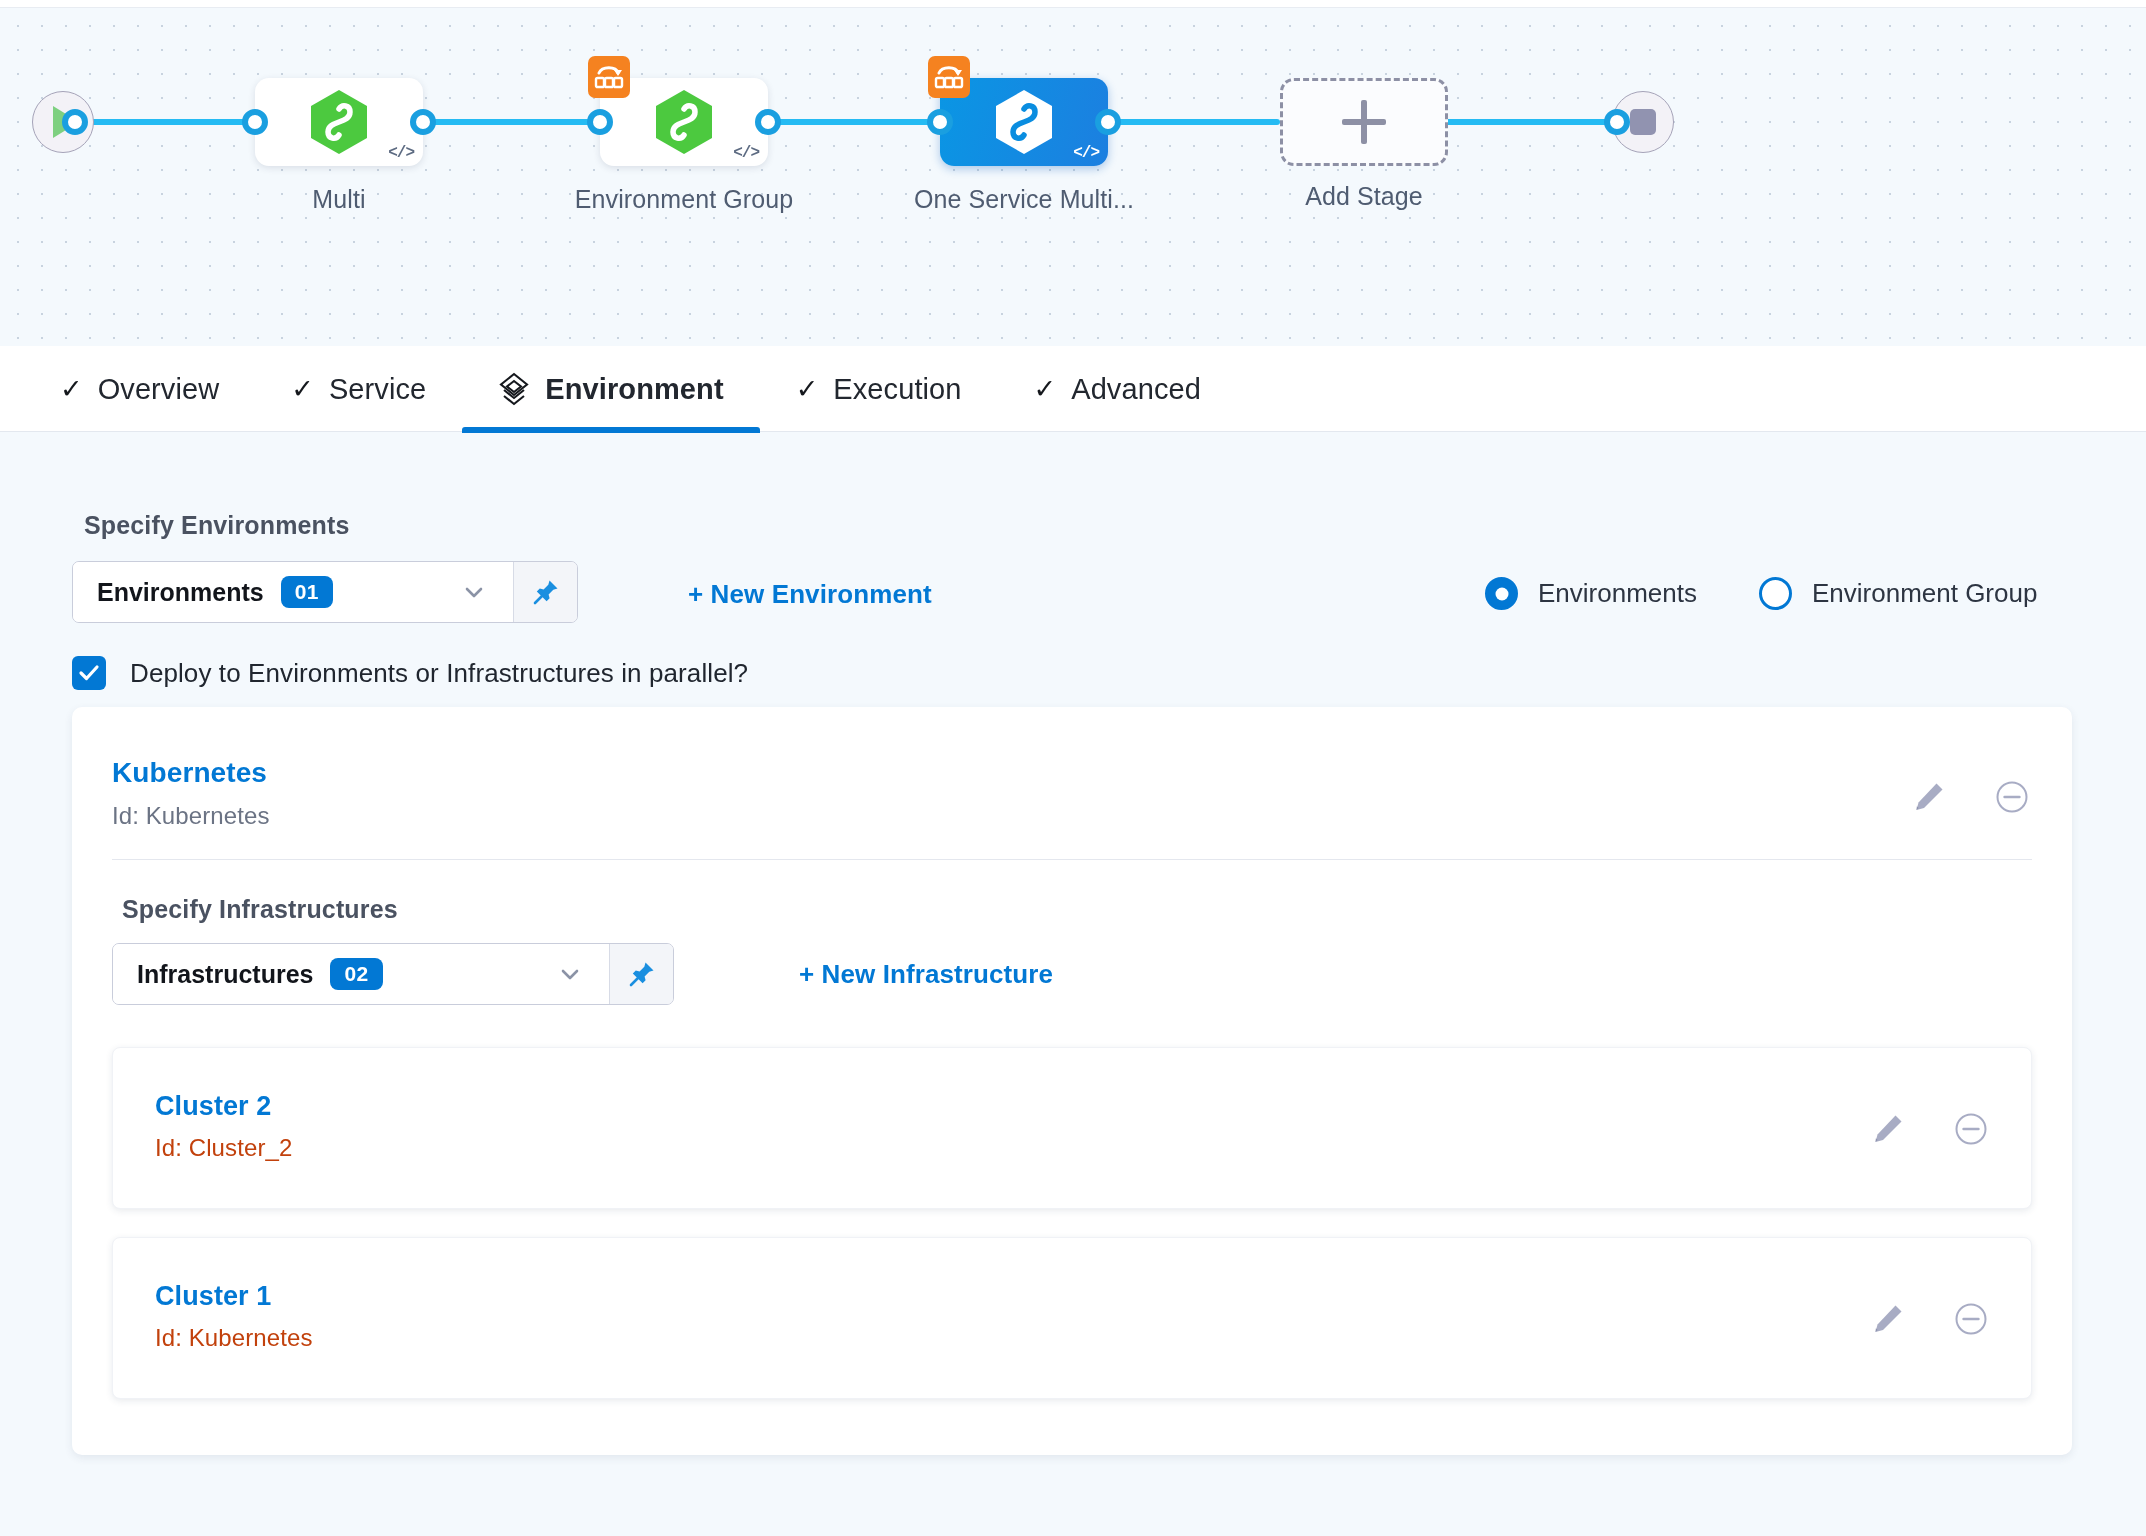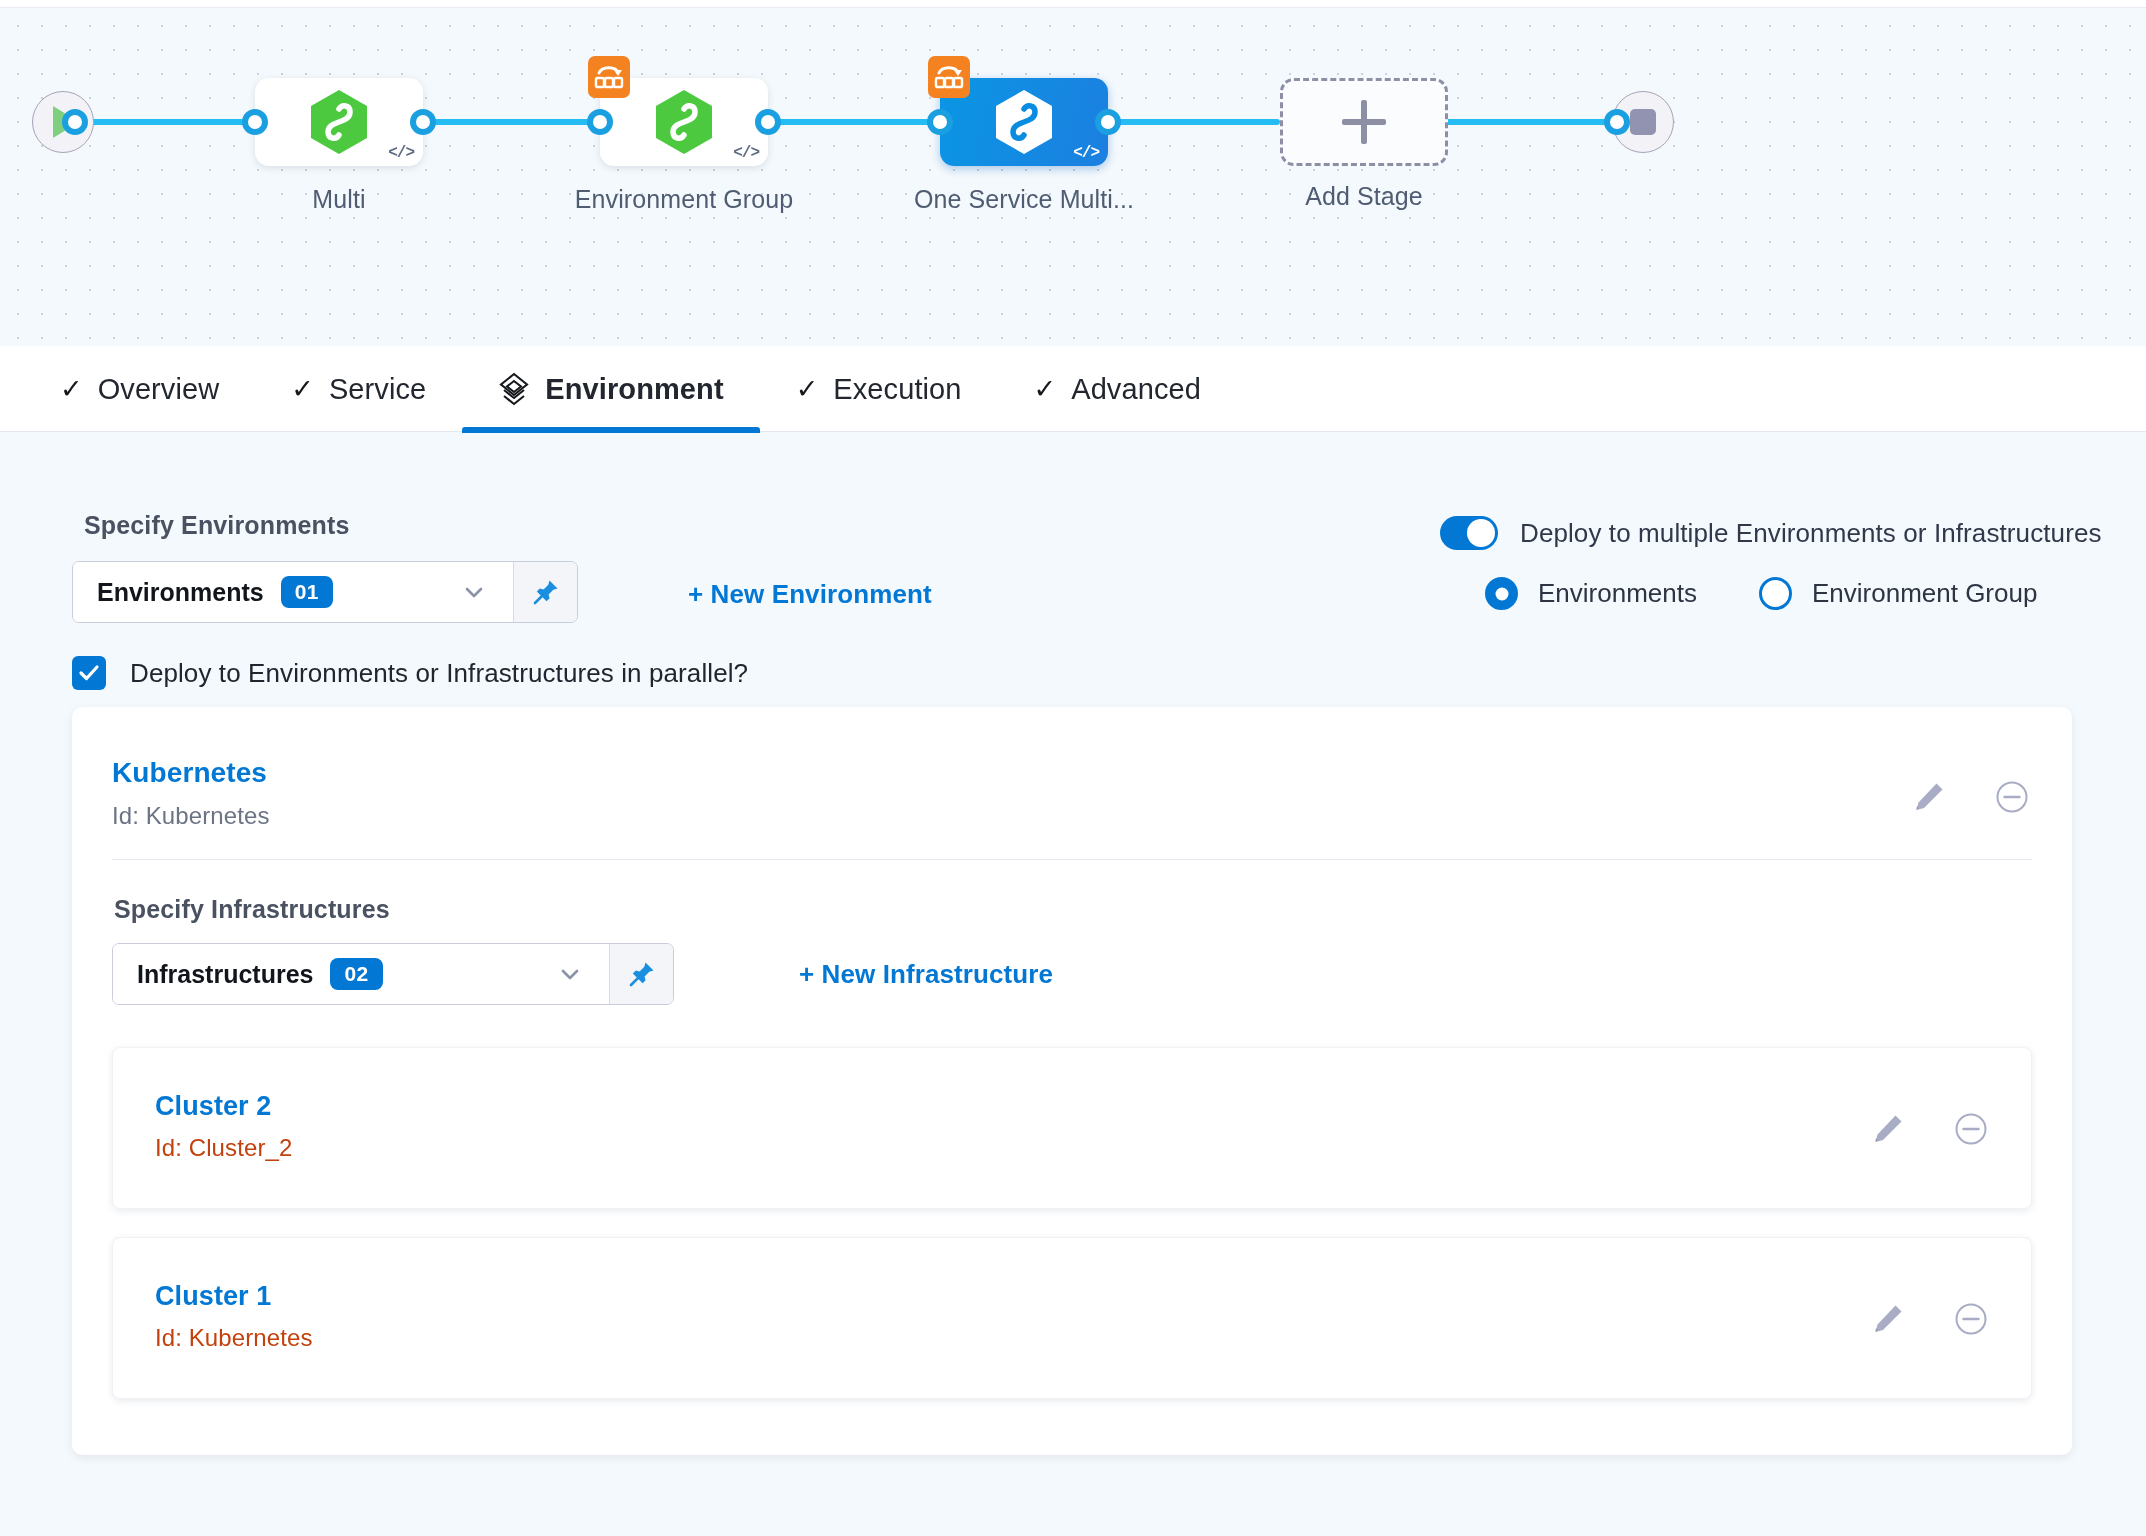--- a/index.html
+++ b/index.html
@@ -294,26 +294,20 @@
             <path d="M18.5 3.5 L26.5 11.5 L22.3 12.7 L17.6 17.4 L18.6 21.2 L15.6 24.2 L5.8 14.4 L8.8 11.4 L12.6 12.4 L17.3 7.7 Z" fill="#1a8fe0"></path>
             <line x1="11.5" y1="18.5" x2="4" y2="26" stroke="#1a8fe0" stroke-width="2.6" stroke-linecap="round"></line>
           </svg>
         </span>
       </div>
     </div>
 
     <div class="link-blue" style="position:absolute; left:688px; top:146px;">+ New Environment</div>
 
     <div style="position:absolute; left:1440px; top:498px; display:flex; align-items:center; gap:22px;"></div>
-    <div style="position:absolute; left:1440px; top:83px; display:flex; align-items:center; gap:22px;">
-      <span class="switch">
-        <span class="knob"></span>
-      </span>
-      <span class="toglabel">Deploy to multiple Environments or Infrastructures</span>
-    </div>
 
     <div style="position:absolute; left:1485px; top:144px; display:flex; align-items:center; gap:20px;">
       <span class="radio on"></span>
       <span class="radlabel">Environments</span>
       <span class="radio" style="margin-left:42px;"></span>
       <span class="radlabel">Environment Group</span>
     </div>
 
     <div style="position:absolute; left:72px; top:223px; display:flex; align-items:center; gap:24px;">
       <span class="cbox">
@@ -341,21 +335,21 @@
         <span>
           <svg viewBox="0 0 36 36">
             <circle cx="18" cy="18" r="14.5" fill="none" stroke="#a8acc4" stroke-width="2"></circle>
             <line x1="10.5" y1="18" x2="25.5" y2="18" stroke="#a8acc4" stroke-width="2.4" stroke-linecap="round"></line>
           </svg>
         </span>
       </button>
 
       <div class="divider" style="position:absolute; left:40px; right:40px; top:152px;"></div>
 
-      <div class="lbl-section" style="position:absolute; left:42px; top:188px;">Specify Infrastructures</div>
+      <div class="lbl-section" style="position:absolute; left:50px; top:188px;">Specify Infrastructures</div>
 
       <div class="select" style="position:absolute; left:40px; top:236px; width:562px;">
         <div class="field">
           <span class="sv">Infrastructures</span>
           <span class="pillnum">02</span>
           <span class="chev">
             <svg viewBox="0 0 26 26">
                 <polyline points="6,10 13,17 20,10" fill="none" stroke="#8b93a6" stroke-width="2.6" stroke-linecap="round" stroke-linejoin="round"></polyline>
               </svg>
           </span>

